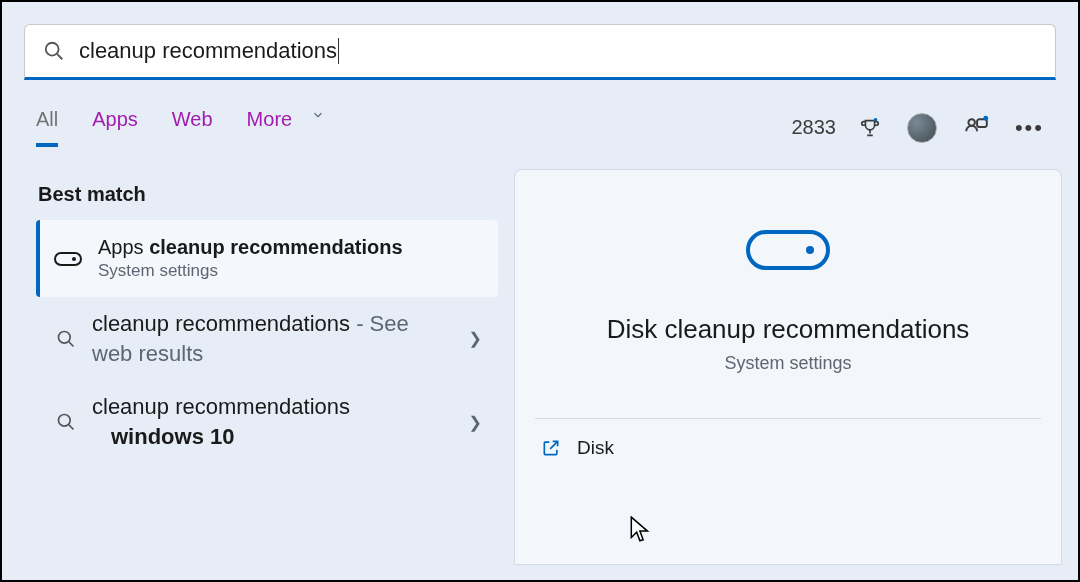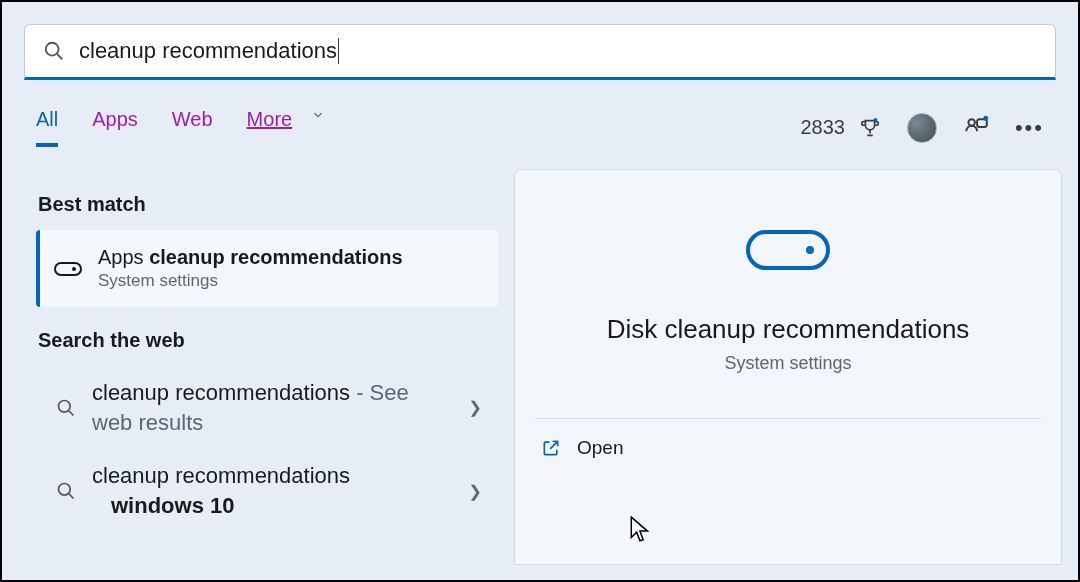--- a/index.html
+++ b/index.html
@@ -37,44 +37,44 @@
       padding: 28px 34px 0 34px;
       gap: 34px;
     }
     .filter-tab {
       font-size: 20px;
       color: #a21caf;
       padding-bottom: 12px;
       border-bottom: 4px solid transparent;
       cursor: pointer;
     }
-    .filter-tab.active { color: #0369a1; border-bottom-color: #0067c0; }
-    .filter-tab.more { display: inline-flex; align-items: flex-start; gap: 19px; text-decoration: underline; }
+    .filter-tab.active { color: #737373; border-bottom-color: #0067c0; }
+    .filter-tab.more { display: inline-flex; align-items: flex-start; gap: 19px; }
     .right-widgets {
       margin-left: auto;
       display: flex;
       align-items: center;
       gap: 26px;
       color: #3b3b3b;
     }
-    .reward-group { display: flex; align-items: center; gap: 14px; font-size: 20px; justify-content: center; }
+    .reward-group { display: flex; align-items: center; gap: 23px; font-size: 20px; justify-content: center; }
     .avatar {
       width: 30px; height: 30px; border-radius: 50%;
       background: radial-gradient(circle at 30% 30%, #7a8a94, #3f4b52);
       border: 1px solid #aaa;
     }
     .dots { font-size: 22px; letter-spacing: 2px; }
     .body-split {
       display: flex;
       padding: 22px 16px 0 34px;
       gap: 16px;
       height: calc(100% - 160px);
     }
     .left-col { flex: 0 0 462px; }
-    .section-header { font-size: 20px; font-weight: 700; color: #1a1a1a; margin: 24px 2px 14px 2px; }
+    .section-header { font-size: 20px; font-weight: 700; color: #1a1a1a; margin: 14px 2px 14px 2px; }
     .best-match-item {
       background: #f4f7fb;
       border-radius: 4px;
       padding: 16px 16px 16px 14px;
       border-left: 4px solid #0067c0;
       display: flex;
       align-items: center;
       gap: 16px;
     }
     .disk-icon {
@@ -181,21 +181,20 @@
     <div class="best-match-item">
       <span class="disk-icon"></span>
       <div>
         <div class="bm-title">
           <span>Apps </span><span class="qbold">cleanup recommendations</span>
         </div>
         <div class="bm-sub">System settings</div>
       </div>
     </div>
 
-    <div class="section-header" style="margin-top:22px">Search the web</div>
 
     <div class="web-item">
       <svg width="20" height="20" viewBox="0 0 24 24" fill="none" stroke="#555" stroke-width="2">
           <circle cx="10" cy="10" r="7"></circle>
           <line x1="21" y1="21" x2="15.5" y2="15.5"></line>
         </svg>
       <div class="web-text">
         <span>cleanup recommendations</span><span class="light"> - See web results</span>
       </div>
       <span class="chev">❯</span>
@@ -218,20 +217,20 @@
       <span class="disk-icon-large"></span>
     </div>
     <div class="detail-title">Disk cleanup recommendations</div>
     <div class="detail-sub">System settings</div>
     <hr class="detail-divider">
     <div class="open-row">
       <svg width="20" height="20" viewBox="0 0 24 24" fill="none" stroke="#0067c0" stroke-width="2">
         <path d="M14 4h6v6M20 4l-9 9"></path>
           <path d="M19 14v5a1 1 0 01-1 1H5a1 1 0 01-1-1V6a1 1 0 011-1h5"></path>
       </svg>
-      <span class="open-label">Open</span>
+      <span class="open-label">Disk</span>
     </div>
   </div>
 </div>
 
 <svg class="cursor-pointer" width="22" height="28" viewBox="0 0 20 26">
   <path d="M1 1 L1 20 L6 15 L9 23 L12 22 L9 14 L16 14 Z" fill="#fff" stroke="#000" stroke-width="1.4"></path>
 </svg>
 
 </body></html>

